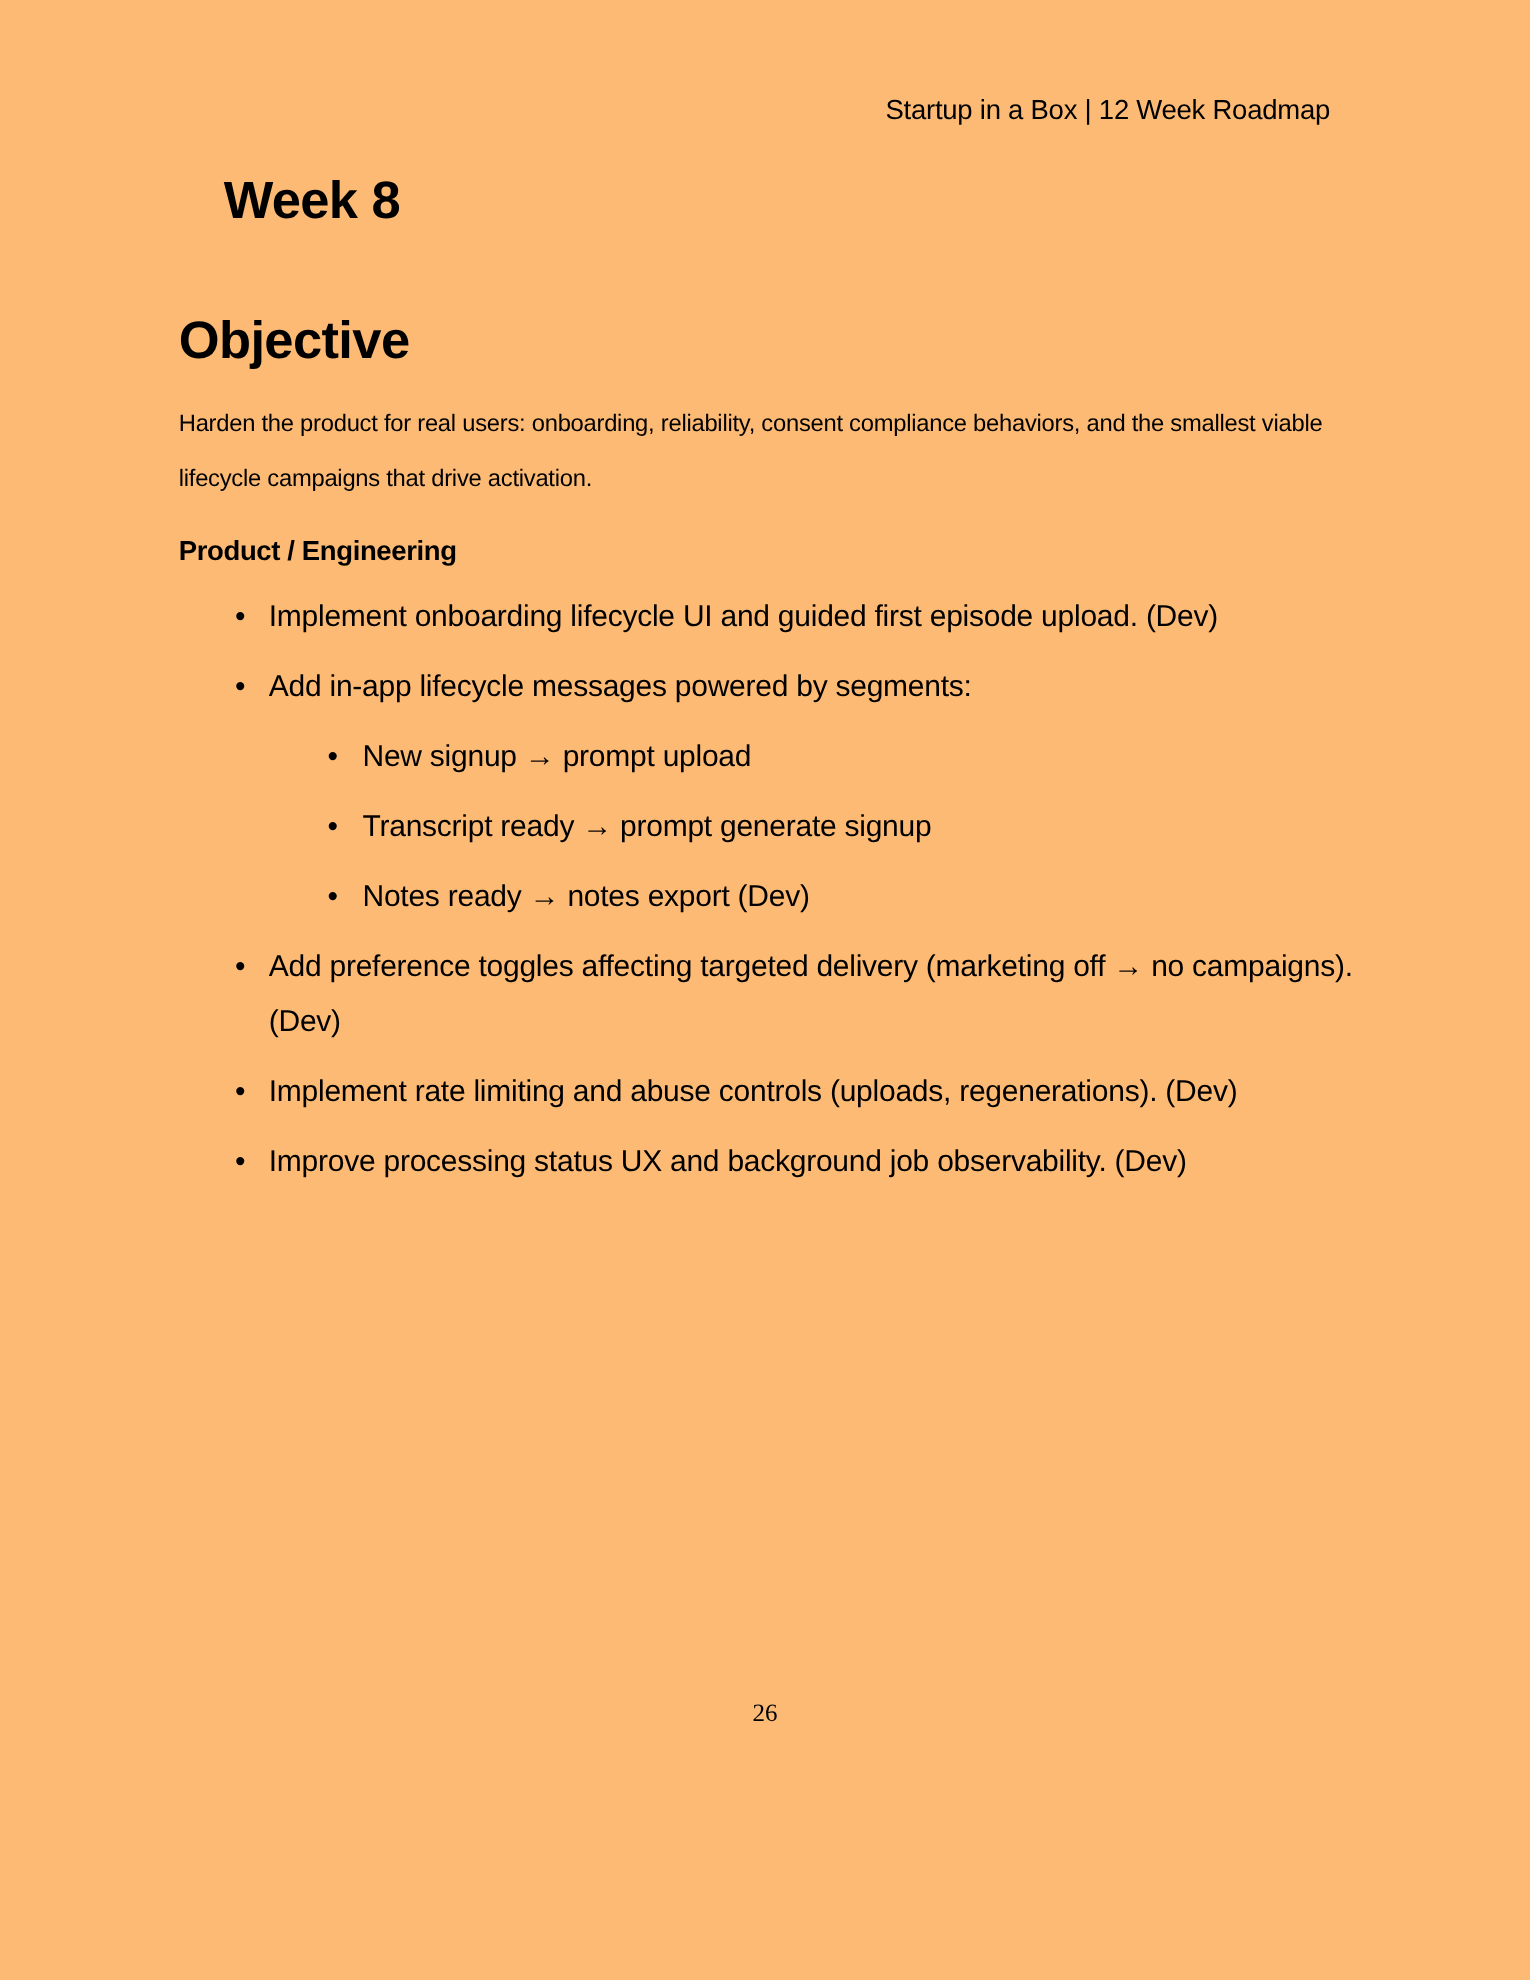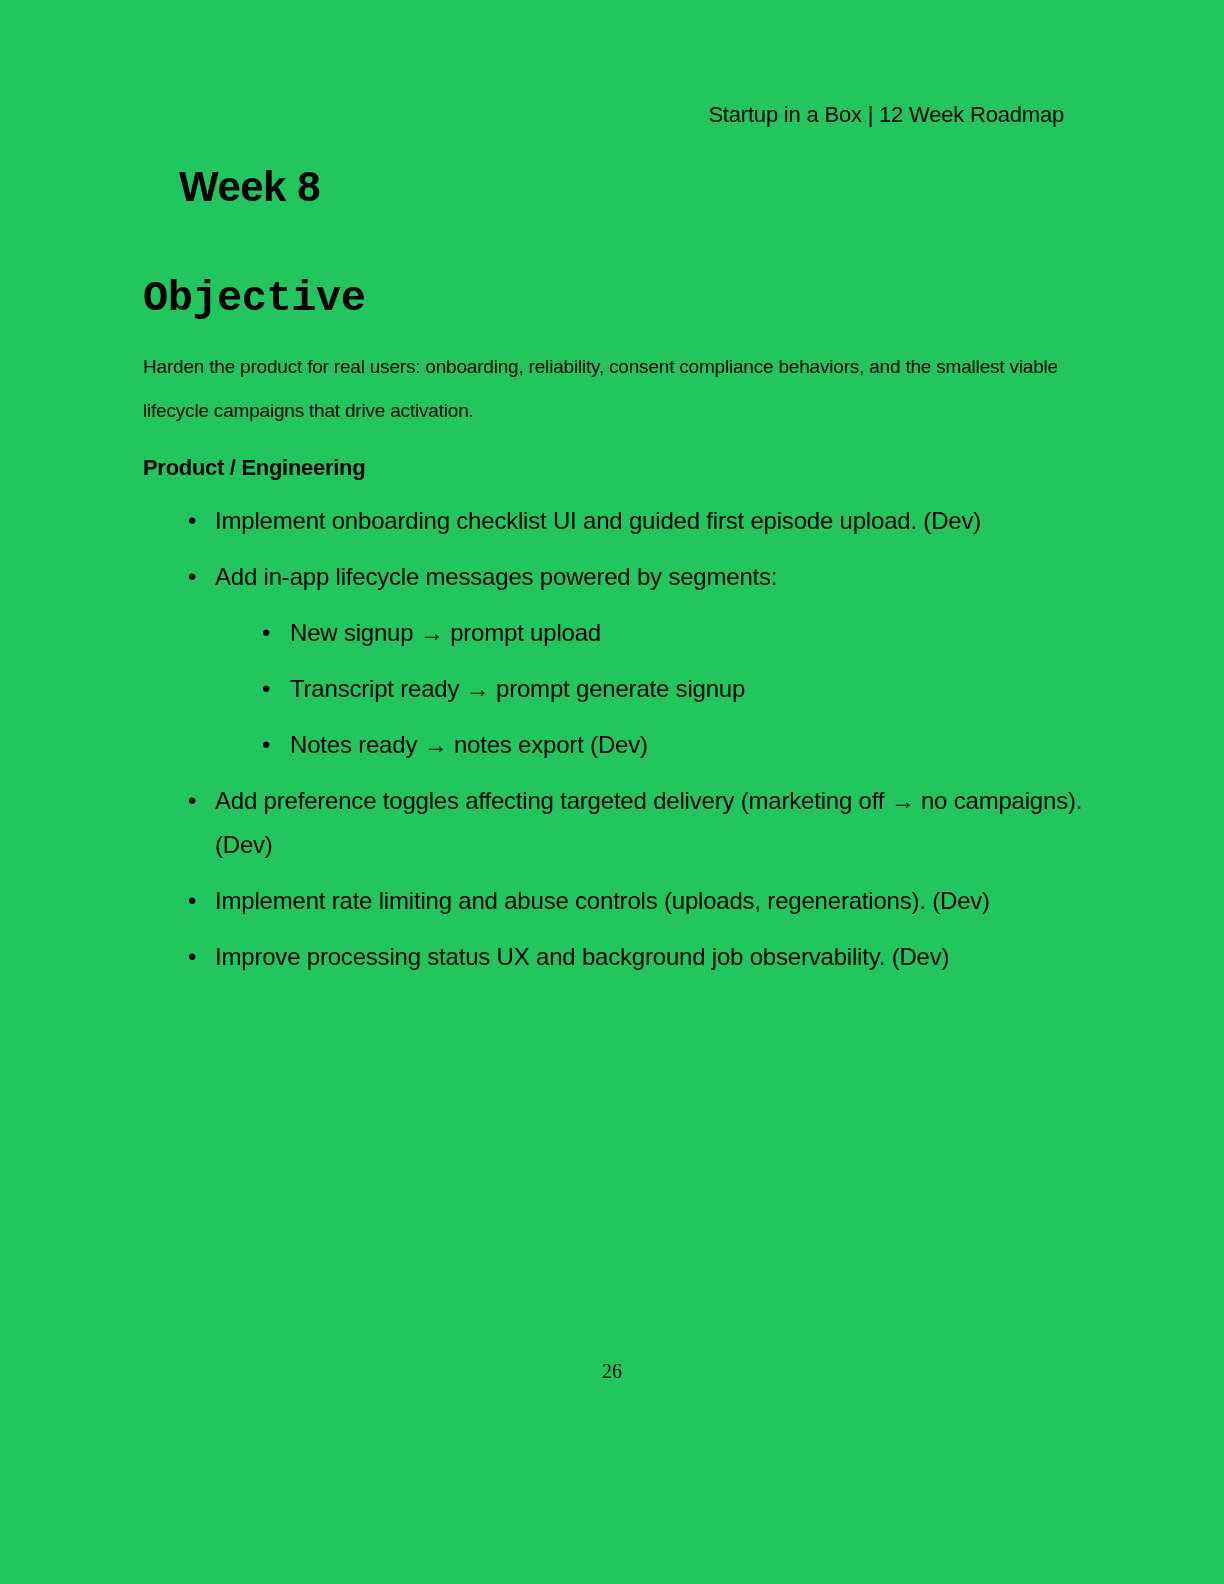--- a/index.html
+++ b/index.html
@@ -9,22 +9,22 @@
     height: 1584px;
     font-family: "Liberation Sans", sans-serif;
     color: #000000;
     position: relative;
   }
   .page {
     position: absolute;
     inset: 0;
     width: 1224px;
     height: 1584px;
-    background: #22c55e;
-    padding: 101px 121px 0 143px;
+    background: #fdba74;
+    padding: 74px 121px 0 143px;
     overflow: hidden;
   }
   .running-header {
     text-align: right;
     padding-right: 39px;
     font-size: 22px;
     line-height: 1.25;
     letter-spacing: -0.2px;
     color: #000000;
   }
@@ -35,21 +35,21 @@
     font-weight: 700;
     letter-spacing: -0.5px;
     margin-left: 36px;
   }
   .h-section {
     font-size: 42px;
     line-height: 1.15;
     font-weight: 700;
     letter-spacing: -0.5px;
   }
-  .h-objective { margin-top: 64px; font-family: Liberation Mono, monospace; }
+  .h-objective { margin-top: 64px; }
   .h-tasks { margin-top: 52px; }
   .body-text {
     margin-top: 22px;
     font-size: 19px;
     line-height: 44px;
     letter-spacing: -0.2px;
     max-width: 960px;
   }
   .h-sub {
     margin-top: 22px;
@@ -102,21 +102,21 @@
   <p class="body-text">Harden the product for real users: onboarding, reliability, consent compliance behaviors, and the smallest viable lifecycle campaigns that drive activation.</p>
 
 
   <h3 class="h-sub">Product / Engineering</h3>
 
   <ul class="list l1">
 
     <li class="item">
       <div class="row">
         <span class="marker">•</span>
-        <span class="li-text">Implement onboarding checklist UI and guided first episode upload. (Dev)</span>
+        <span class="li-text">Implement onboarding lifecycle UI and guided first episode upload. (Dev)</span>
       </div>
     </li>
 
     <li class="item">
       <div class="row">
         <span class="marker">•</span>
         <span class="li-text">Add in-app lifecycle messages powered by segments:</span>
       </div>
       <ul class="list l2">
         <li class="item">

